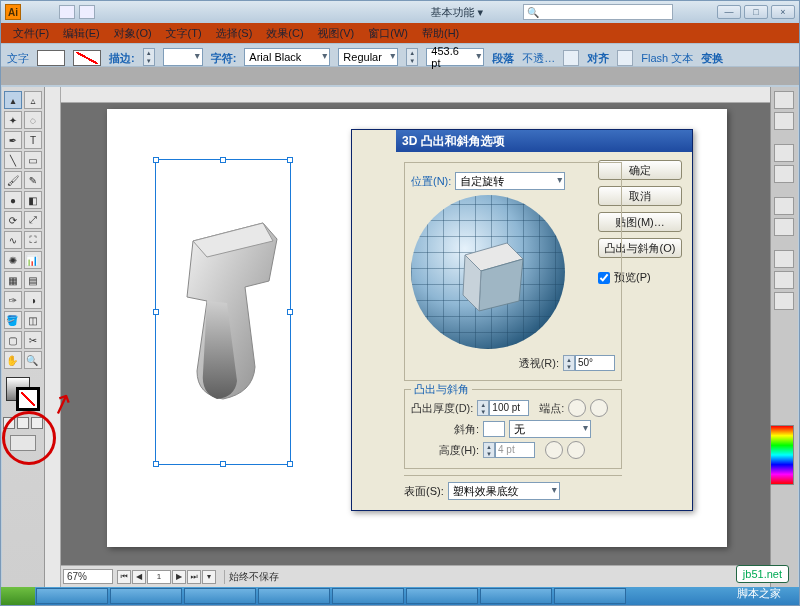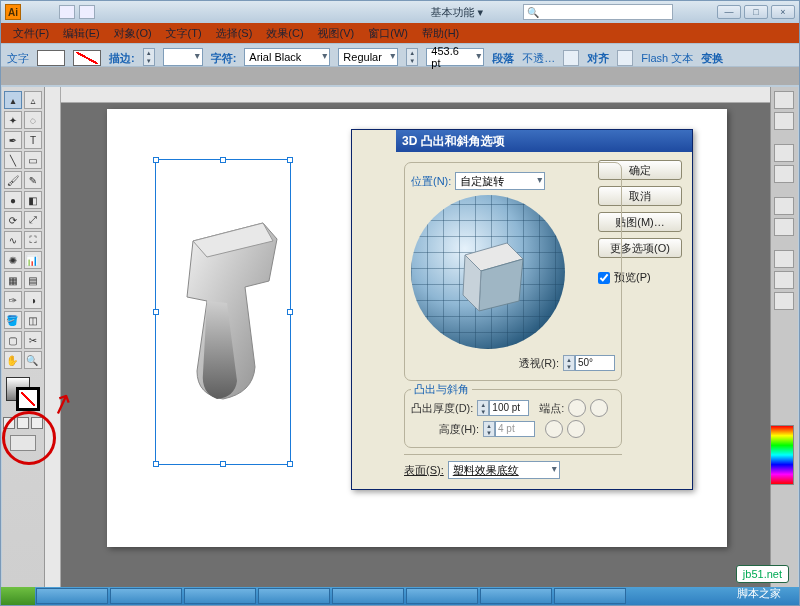--- a/index.html
+++ b/index.html
@@ -86,21 +86,21 @@
 
 .right-dock{width:28px;background:#c7c7c7;border-left:1px solid #979797;display:flex;flex-direction:column;gap:3px;padding:4px 3px;}
 .right-dock .tabicon{width:20px;height:18px;background:#e6e6e6;border:1px solid #999;}
 .right-dock .group-gap{height:8px;}
 .color-strip{position:absolute;right:4px;top:338px;width:24px;height:60px;background:linear-gradient(#f00,#ff0,#0f0,#0ff,#00f,#f0f,#f00);border:1px solid #888;}
 
 
 .dialog{position:absolute;left:350px;top:128px;width:342px;background:#ece9d8;border:1px solid #0a246a;box-shadow:2px 2px 6px rgba(0,0,0,.4);padding-left:44px;}
 .dialog .dtitle{height:22px;background:linear-gradient(#3b6ebf,#1e4aa0);color:#fff;font-size:12px;font-weight:bold;display:flex;align-items:center;padding:0 6px;}
 .dialog .dbody{padding:8px 8px 10px 8px;font-size:11px;color:#222;}
-.fieldset{border:1px solid #b7b29c;border-radius:7px;padding:6px;position:relative;margin-top:2px;}
+.fieldset{border:1px solid #b7b29c;border-radius:0;padding:6px;position:relative;margin-top:2px;}
 .fieldset + .fieldset{margin-top:8px;}
 .row{display:flex;align-items:center;gap:4px;margin:3px 0;}
 .row .lab{color:#333;}
 .dlgbtn{width:84px;height:20px;background:linear-gradient(#fefefe,#e4e2d6);border:1px solid #8d8970;border-radius:3px;font-size:11px;display:flex;align-items:center;justify-content:center;}
 .dlgbtns{position:absolute;right:10px;top:30px;display:flex;flex-direction:column;gap:6px;}
 .chk{display:flex;align-items:center;gap:4px;margin-top:6px;}
 .chk input{width:12px;height:12px;}
 .sphere{width:154px;height:154px;border-radius:50%;background:radial-gradient(circle at 35% 35%,#e6f2fb 0%,#8fb7d4 40%,#2e5f82 75%,#0f2e44 100%);position:relative;overflow:hidden;margin:2px 0;}
 .sphere .grid{position:absolute;inset:0;background:
   repeating-linear-gradient(0deg,rgba(30,70,100,.4) 0 1px,transparent 1px 16px),
@@ -258,20 +258,33 @@
                 <stop offset="0%" stop-color="#cfcfcf"></stop>
                   <stop offset="100%" stop-color="#5e5e5e"></stop>
               </linearGradient>
             </defs>
             <path d="M20 30 L90 12 L104 28 L96 70 L72 76 L82 156 Q80 182 50 188 Q24 184 24 160 L34 90 L14 86 Z" fill="url(#g1)" stroke="#888"></path>
             <path d="M34 90 L54 92 L64 170 Q62 186 44 188 Q28 182 30 162 Z" fill="url(#g2)"></path>
             <path d="M20 30 L34 46 L100 30 L90 12 Z" fill="#e8e8e8" stroke="#999"></path>
           </svg>
         </div>
       </div>
+      <div class="status">
+        <div class="zoom">67%</div>
+        <div class="nav">
+          <div class="nb">⏮</div>
+          <div class="nb">◀</div>
+          <div class="nb" style="width:24px;background:#fff">1</div>
+          <div class="nb">▶</div>
+          <div class="nb">⏭</div>
+          <div class="nb">▾</div>
+        </div>
+        <div class="sep"></div>
+        <span>始终不保存</span>
+      </div>
     </div>
 
     <div class="right-dock">
       <div class="tabicon"></div>
       <div class="tabicon"></div>
       <div class="group-gap"></div>
       <div class="tabicon"></div>
       <div class="tabicon"></div>
       <div class="group-gap"></div>
       <div class="tabicon"></div>
@@ -287,31 +300,31 @@
     <div class="red-arrow">↗</div>
   </div>
 
   <div class="dialog">
     <div class="dtitle">3D 凸出和斜角选项</div>
     <div class="dbody">
       <div class="dlgbtns">
         <div class="dlgbtn">确定</div>
         <div class="dlgbtn">取消</div>
         <div class="dlgbtn">贴图(M)…</div>
-        <div class="dlgbtn">更多选项(O)</div>
+        <div class="dlgbtn">凸出与斜角(O)</div>
         <label class="chk">
           <input type="checkbox" checked="" style="">
           <span>预览(P)</span>
         </label>
       </div>
 
       <div class="fieldset" style="width:218px;">
         <div class="row">
           <span class="lab" style="color:#1a63b3">位置(N):</span>
-          <div class="select" style="width:90px">自定旋转</div>
+          <div class="select" style="width:110px">自定旋转</div>
         </div>
         <div style="display:flex;gap:6px;align-items:flex-start;">
           <div class="sphere">
             <div class="grid"></div>
             <div class="cube">
               <svg viewBox="0 0 88 88">
                 <polygon points="20,26 62,14 78,30 36,42" fill="#e8e8e8" stroke="#8094a3"></polygon>
                 <polygon points="36,42 78,30 74,72 34,82" fill="#9fb6c4" stroke="#6d8796"></polygon>
                 <polygon points="20,26 36,42 34,82 18,66" fill="#c7d2da" stroke="#8094a3"></polygon>
               </svg>
@@ -339,34 +352,39 @@
                 <div>▲</div>
                 <div>▼</div>
               </div>
               <div class="val">100 pt</div>
             </div>
           <span class="lab" style="margin-left:6px">端点:</span>
           <span class="cap-btn"></span>
           <span class="cap-btn"></span>
         </div>
         <div class="row">
+          <span class="lab" style="width:68px;text-align:right">斜角:</span>
+          <span style="width:22px;height:16px;border:1px solid #7f9db9;background:#fff;display:inline-block"></span>
+          <div class="select" style="width:82px">无</div>
+        </div>
+        <div class="row">
           <span class="lab" style="width:68px;text-align:right">高度(H):</span>
           <div class="nud-field">
               <div class="nudge">
                 <div>▲</div>
                 <div>▼</div>
               </div>
               <div class="val" style="color:#999">4 pt</div>
             </div>
           <span class="cap-btn" style="margin-left:6px"></span>
           <span class="cap-btn"></span>
         </div>
       </div>
 
-      <div class="surface-row" style="width:218px;text-decoration:underline;">
+      <div class="surface-row" style="width:218px;">
         <span class="lab">表面(S):</span>
         <div class="select" style="width:112px">塑料效果底纹</div>
       </div>
     </div>
   </div>
 
   <div class="taskbar">
     <div class="start"></div>
     <div class="tb"></div>
     <div class="tb"></div>

